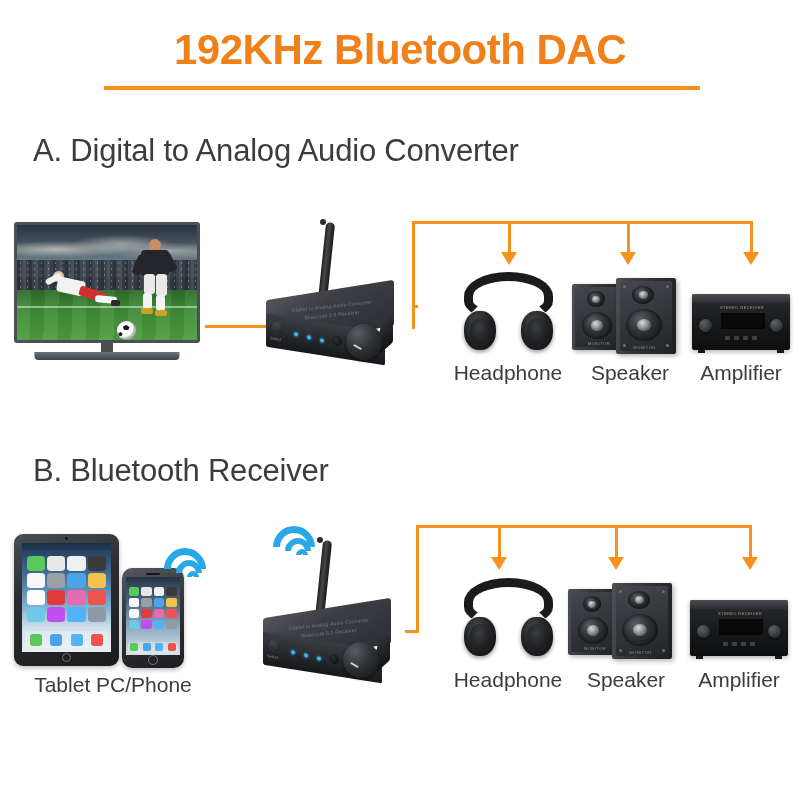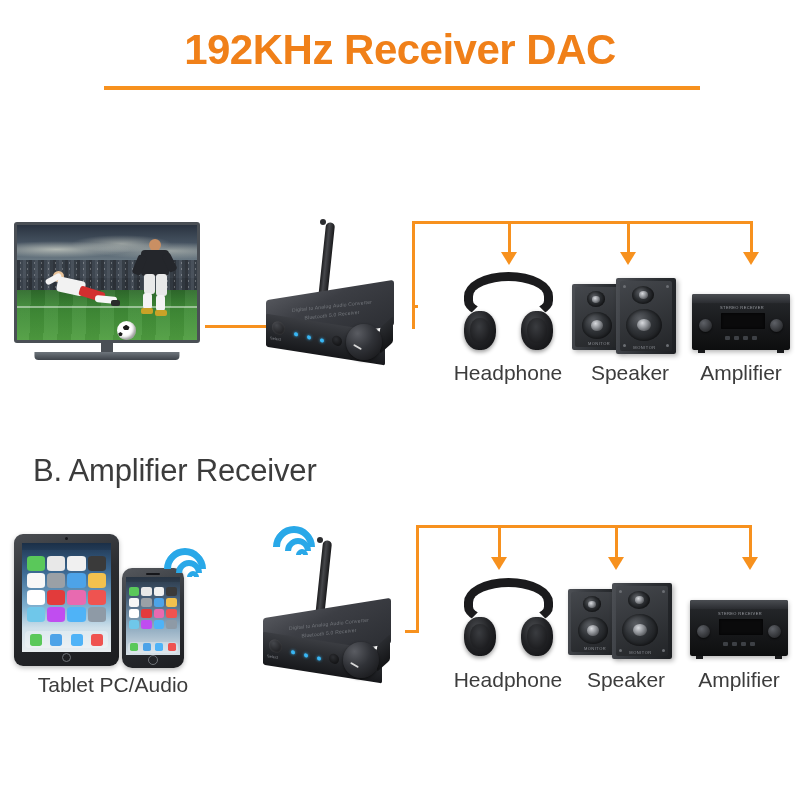--- a/index.html
+++ b/index.html
@@ -240,23 +240,24 @@
     position:absolute; border:solid #29A8E8;
     border-radius:50%;
     border-color:#29A8E8 transparent transparent #29A8E8;
   }
 </style>
 </head>
 <body>
 
 <div id="page">
 
-  <div class="title">192KHz Receiver DAC</div>
+  <div class="title">192KHz Bluetooth DAC</div>
   <div class="title-rule"></div>
 
+  <div class="sec-head" id="secA-head">A. Digital to Analog Audio Converter</div>
 
   <div class="tv" style="left:14px; top:222px; width:186px; height:138px;">
     <div class="tv-screen">
       <div class="sky"></div>
       <div class="lights"></div>
       <div class="crowd"></div>
       <div class="crowd-dots"></div>
       <div class="pitch"></div>
       <div class="pitch-stripes"></div>
       <div class="pitch-line"></div>
@@ -365,21 +366,21 @@
     <div class="amp-btn" style="left:33px; top:75%; width:5px; height:4px;"></div>
     <div class="amp-btn" style="left:42px; top:75%; width:5px; height:4px;"></div>
     <div class="amp-btn" style="left:51px; top:75%; width:5px; height:4px;"></div>
     <div class="amp-btn" style="left:60px; top:75%; width:5px; height:4px;"></div>
     <div class="amp-text" style="left:28px; top:19%;">STEREO RECEIVER</div>
     <div class="amp-foot" style="left:6px;"></div>
     <div class="amp-foot" style="right:6px;"></div>
   </div>
   <div class="caption" style="left:683px; top:361px; width:116px;">Amplifier</div>
 
-  <div class="sec-head" id="secB-head">B. Amplifier Receiver</div>
+  <div class="sec-head" id="secB-head">B. Bluetooth Receiver</div>
 
   <div class="tabletgrp" style="left:14px; top:530px; width:200px; height:140px;">
     <div class="tablet" style="left:0px; top:4px; width:105px; height:132px;">
       <div class="cam" style="left:50%; top:3px; width:3px; height:3px; margin-left:-1.5px;"></div>
       <div class="tablet-screen">
         <div class="statusbar"></div>
         <div class="appgrid" id="tablet-apps" style="left: 6%; top: 12%; width: 88%; grid-template-columns: repeat(4, 1fr); grid-template-rows: repeat(4, 15px);">
             <div class="app" style="background: rgb(90, 200, 90); height: 15px;"></div>
             <div class="app" style="background: rgb(232, 232, 232); height: 15px;"></div>
             <div class="app" style="background: rgb(240, 240, 240); height: 15px;"></div>
@@ -438,21 +439,21 @@
       </div>
       <div class="homebtn" style="left:50%; bottom:3px; width:10px; height:10px; margin-left:-5px;"></div>
     </div>
 
     <div class="wifi" style="left:148px; top:16px; width:56px; height:46px;">
       <span style="left:2px; top:2px; width:42px; height:42px; border-width:7px; transform:rotate(45deg);"></span>
       <span style="left:14px; top:14px; width:26px; height:26px; border-width:6px; transform:rotate(45deg);"></span>
       <span style="left:25px; top:25px; width:12px; height:12px; border-width:5px; transform:rotate(45deg);"></span>
     </div>
   </div>
-  <div class="caption" style="left:6px; top:673px; width:214px;">Tablet PC/Audio</div>
+  <div class="caption" style="left:6px; top:673px; width:214px;">Tablet PC/Phone</div>
 
   <div class="dac" style="left:255px; top:530px; width:152px; height:140px;">
     <div class="dac-ant" style="left:60px; top:10px; width:9px; height:78px; transform:rotate(6deg); transform-origin:bottom center;"></div>
     <div class="dac-ant-tip" style="left:62px; top:7px; width:6px; height:6px;"></div>
 
     <div class="wifi" style="left:16px; top:-6px; width:56px; height:48px;">
       <span style="left:2px; top:2px; width:42px; height:42px; border-width:7px; transform:rotate(45deg);"></span>
       <span style="left:14px; top:14px; width:26px; height:26px; border-width:6px; transform:rotate(45deg);"></span>
       <span style="left:25px; top:25px; width:12px; height:12px; border-width:5px; transform:rotate(45deg);"></span>
     </div>

